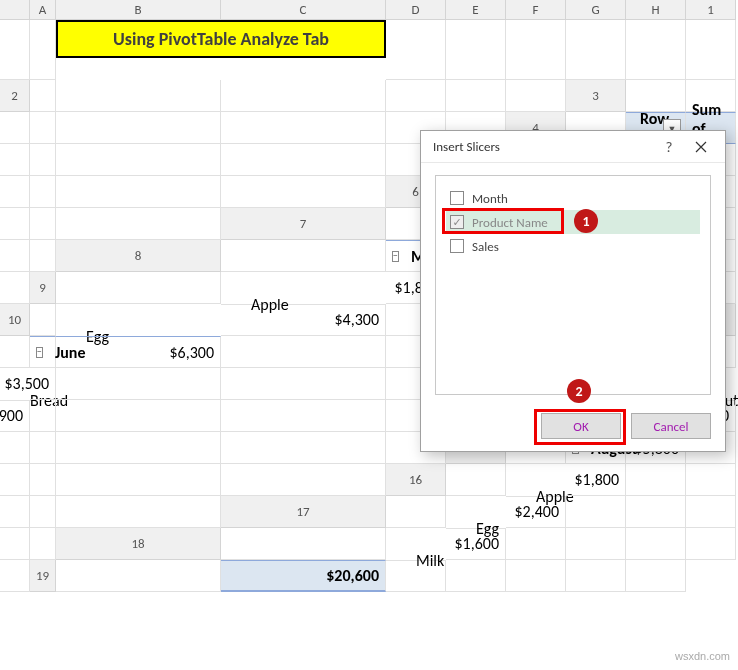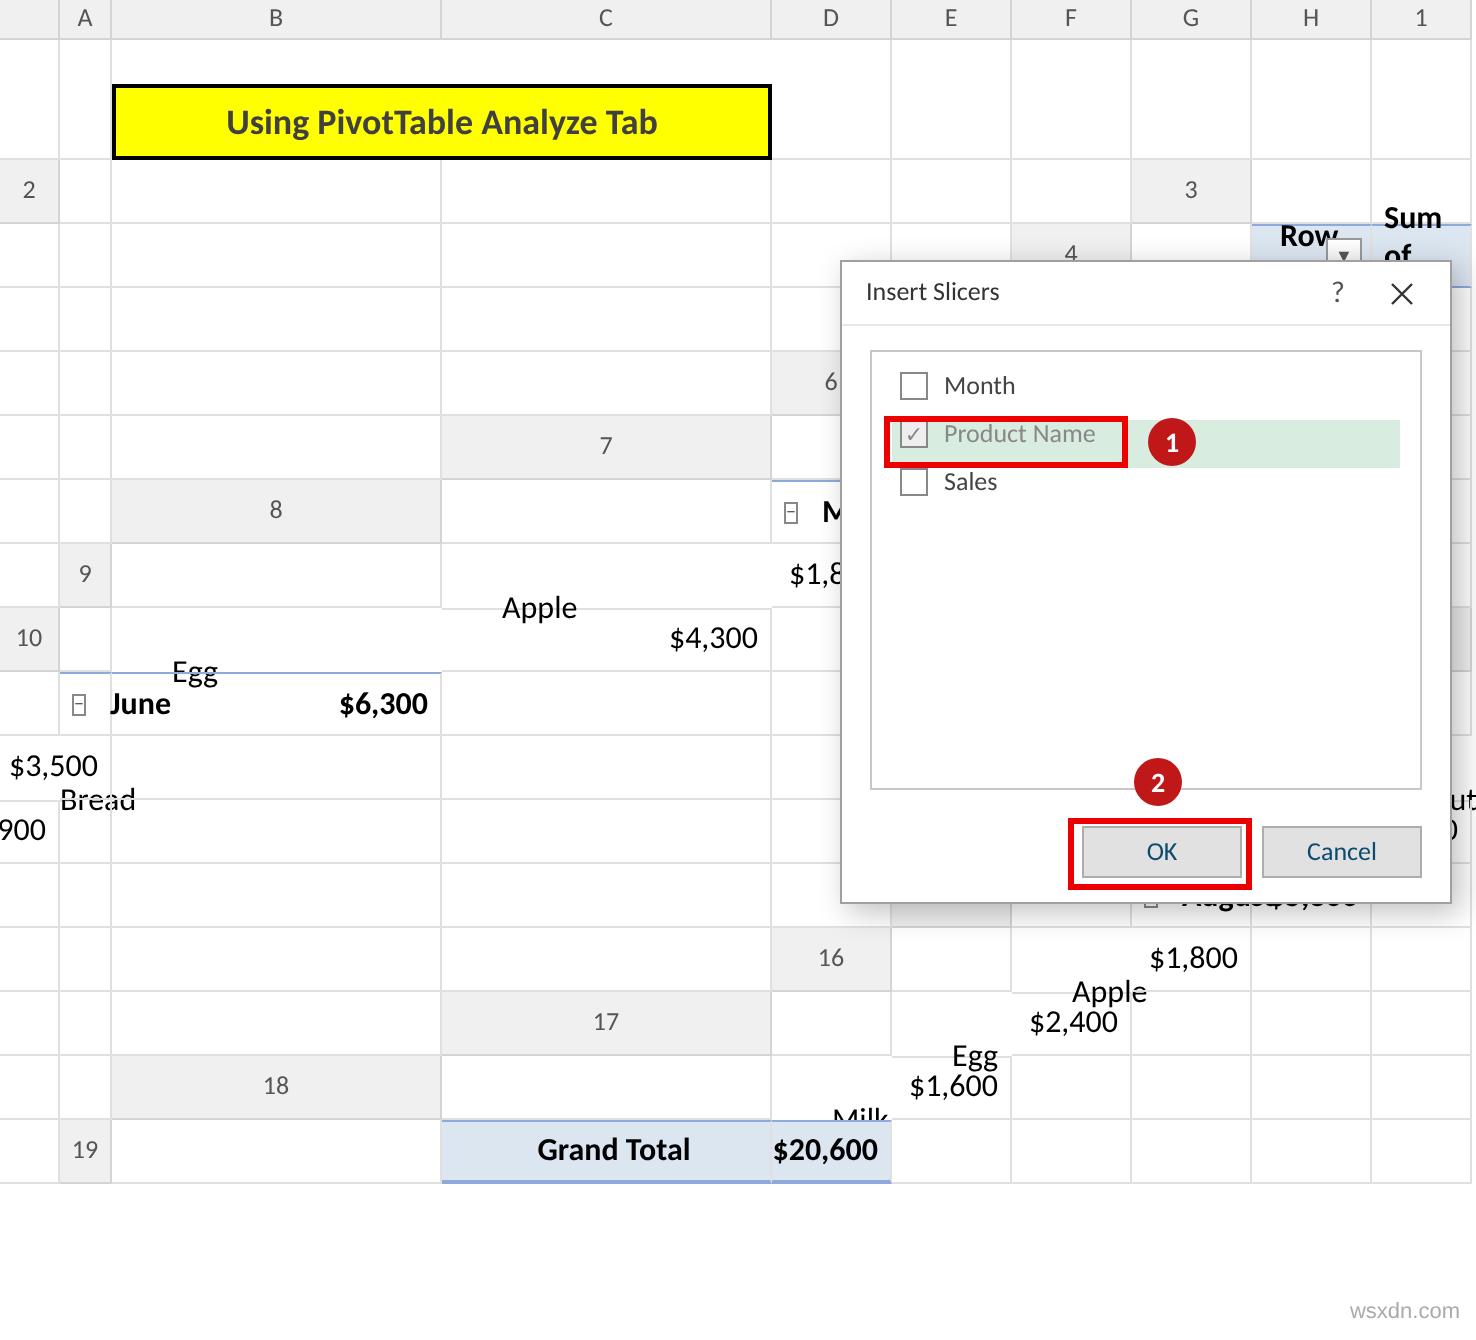--- a/index.html
+++ b/index.html
@@ -36,21 +36,21 @@
       border-bottom: 1px solid #e0e0e0;
       display: flex;
       align-items: center;
       padding: 0 6px;
       font-size: 15px;
     }
     .title-cell {
       grid-column: 3 / 5;
       grid-row: 2;
       display: flex;
-      align-items: flex-end;
+      align-items: flex-start;
       justify-content: center;
     }
     .title-box {
       background: #ffff00;
       border: 2px solid #000;
       width: 100%;
       height: 38px;
       display: flex;
       align-items: center;
       justify-content: center;
@@ -94,21 +94,21 @@
       align-items: center;
       justify-content: center;
       font-size: 10px;
       line-height: 1;
       color: #555;
       margin-right: 6px;
       font-weight: normal;
     }
     .item-label { padding-left: 30px; font-size: 16px; margin-top: 32px; }
     .num { justify-content: flex-end; font-size: 16px; }
-    .num.bold { font-weight: bold; }
+    .num.bold { font-weight: normal; }
     .sep-top { border-top: 1px solid #8ea9db; }
     .grand {
       background: #dce6f1;
       font-weight: bold;
       border-top: 1px solid #8ea9db;
       border-bottom: 2px solid #8ea9db;
       font-size: 16px;
     }
     .grand.label { justify-content: center; padding-left: 14px; }
     .grand.num { justify-content: flex-end; }
@@ -159,21 +159,21 @@
     }
     .close-btn svg { width: 12px; height: 12px; }
     .dialog-body {
       position: absolute;
       left: 14px; right: 14px; top: 44px; bottom: 56px;
       border: 1px solid #c8c8c8;
       padding: 10px;
     }
     .opt-row {
       display: flex;
-      align-items: flex-start;
+      align-items: center;
       height: 24px;
       padding: 0 4px;
       font-size: 13px;
       color: #444;
     }
     .opt-row.sel {
       background: #d8ece0;
       color: #888;
     }
     .opt-row .cb {
@@ -216,21 +216,21 @@
     }
     .dlg-btn {
       width: 80px;
       height: 26px;
       border: 1px solid #adadad;
       background: #e1e1e1;
       font-size: 13px;
       display: flex;
       align-items: center;
       justify-content: center;
-      color: #0c4a6e;
+      color: #a21caf;
     }
     .watermark {
       position: absolute;
       right: 8px;
       bottom: 8px;
       font-size: 11px;
       color: #aaa;
       font-family: Arial, sans-serif;
     }
   </style>
@@ -441,21 +441,20 @@
   <div class="cell item-label">Milk</div>
   <div class="cell num">$1,600</div>
   <div class="cell"></div>
     <div class="cell"></div>
     <div class="cell"></div>
     <div class="cell"></div>
     <div class="cell"></div>
 
   <div class="rowhdr">19</div>
   <div class="cell"></div>
-  <div class="cell grand label">Grand Total</div>
   <div class="cell grand num">$20,600</div>
   <div class="cell"></div>
     <div class="cell"></div>
     <div class="cell"></div>
     <div class="cell"></div>
     <div class="cell"></div>
 </div>
 
 <div class="dialog">
   <div class="dialog-titlebar">

